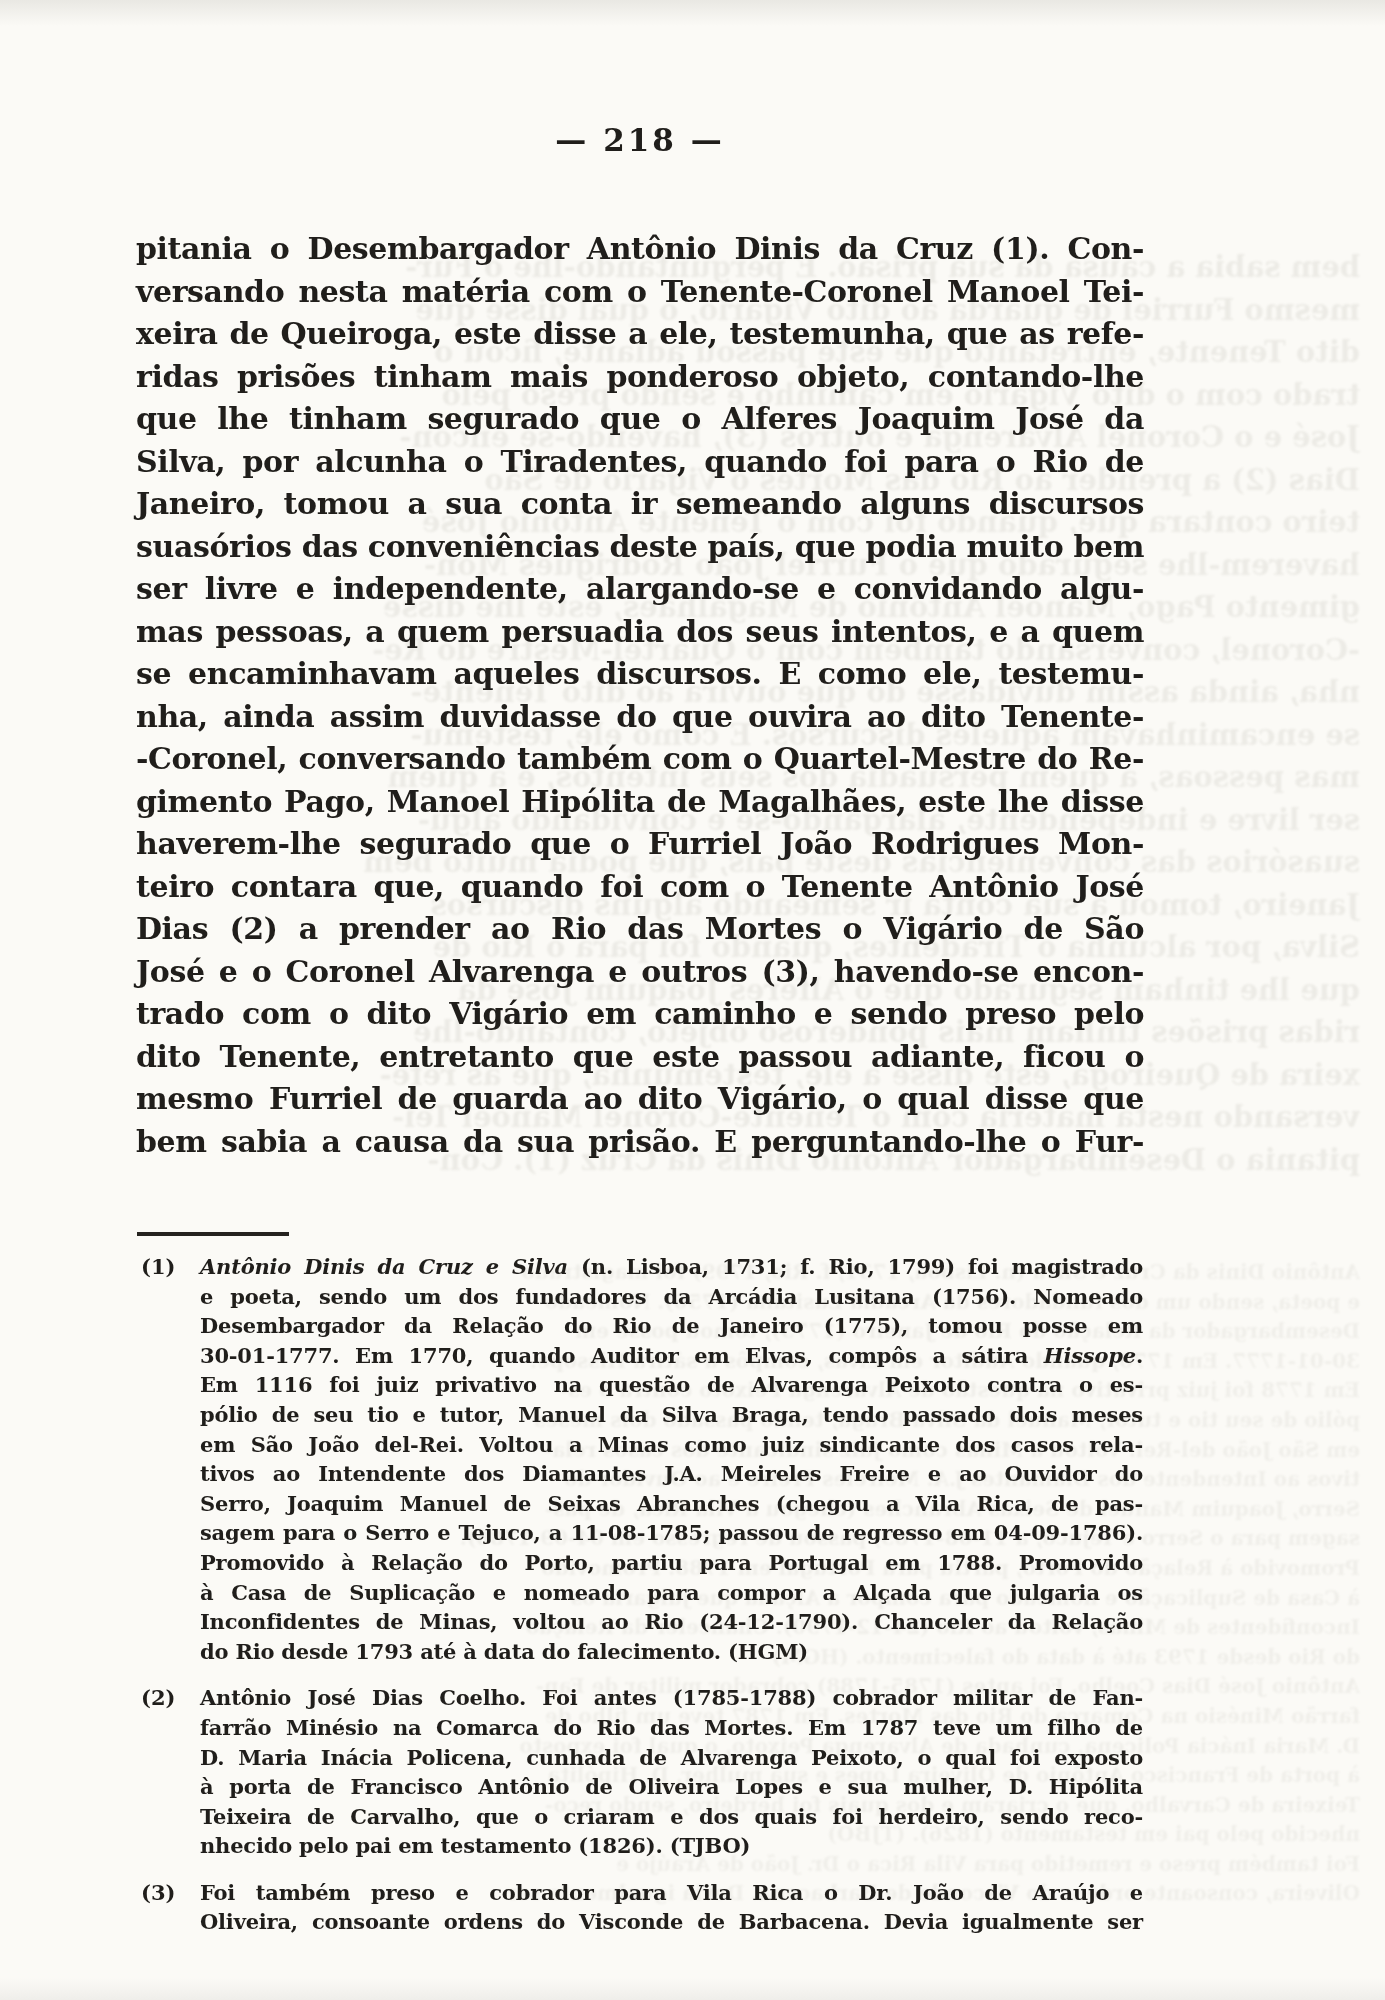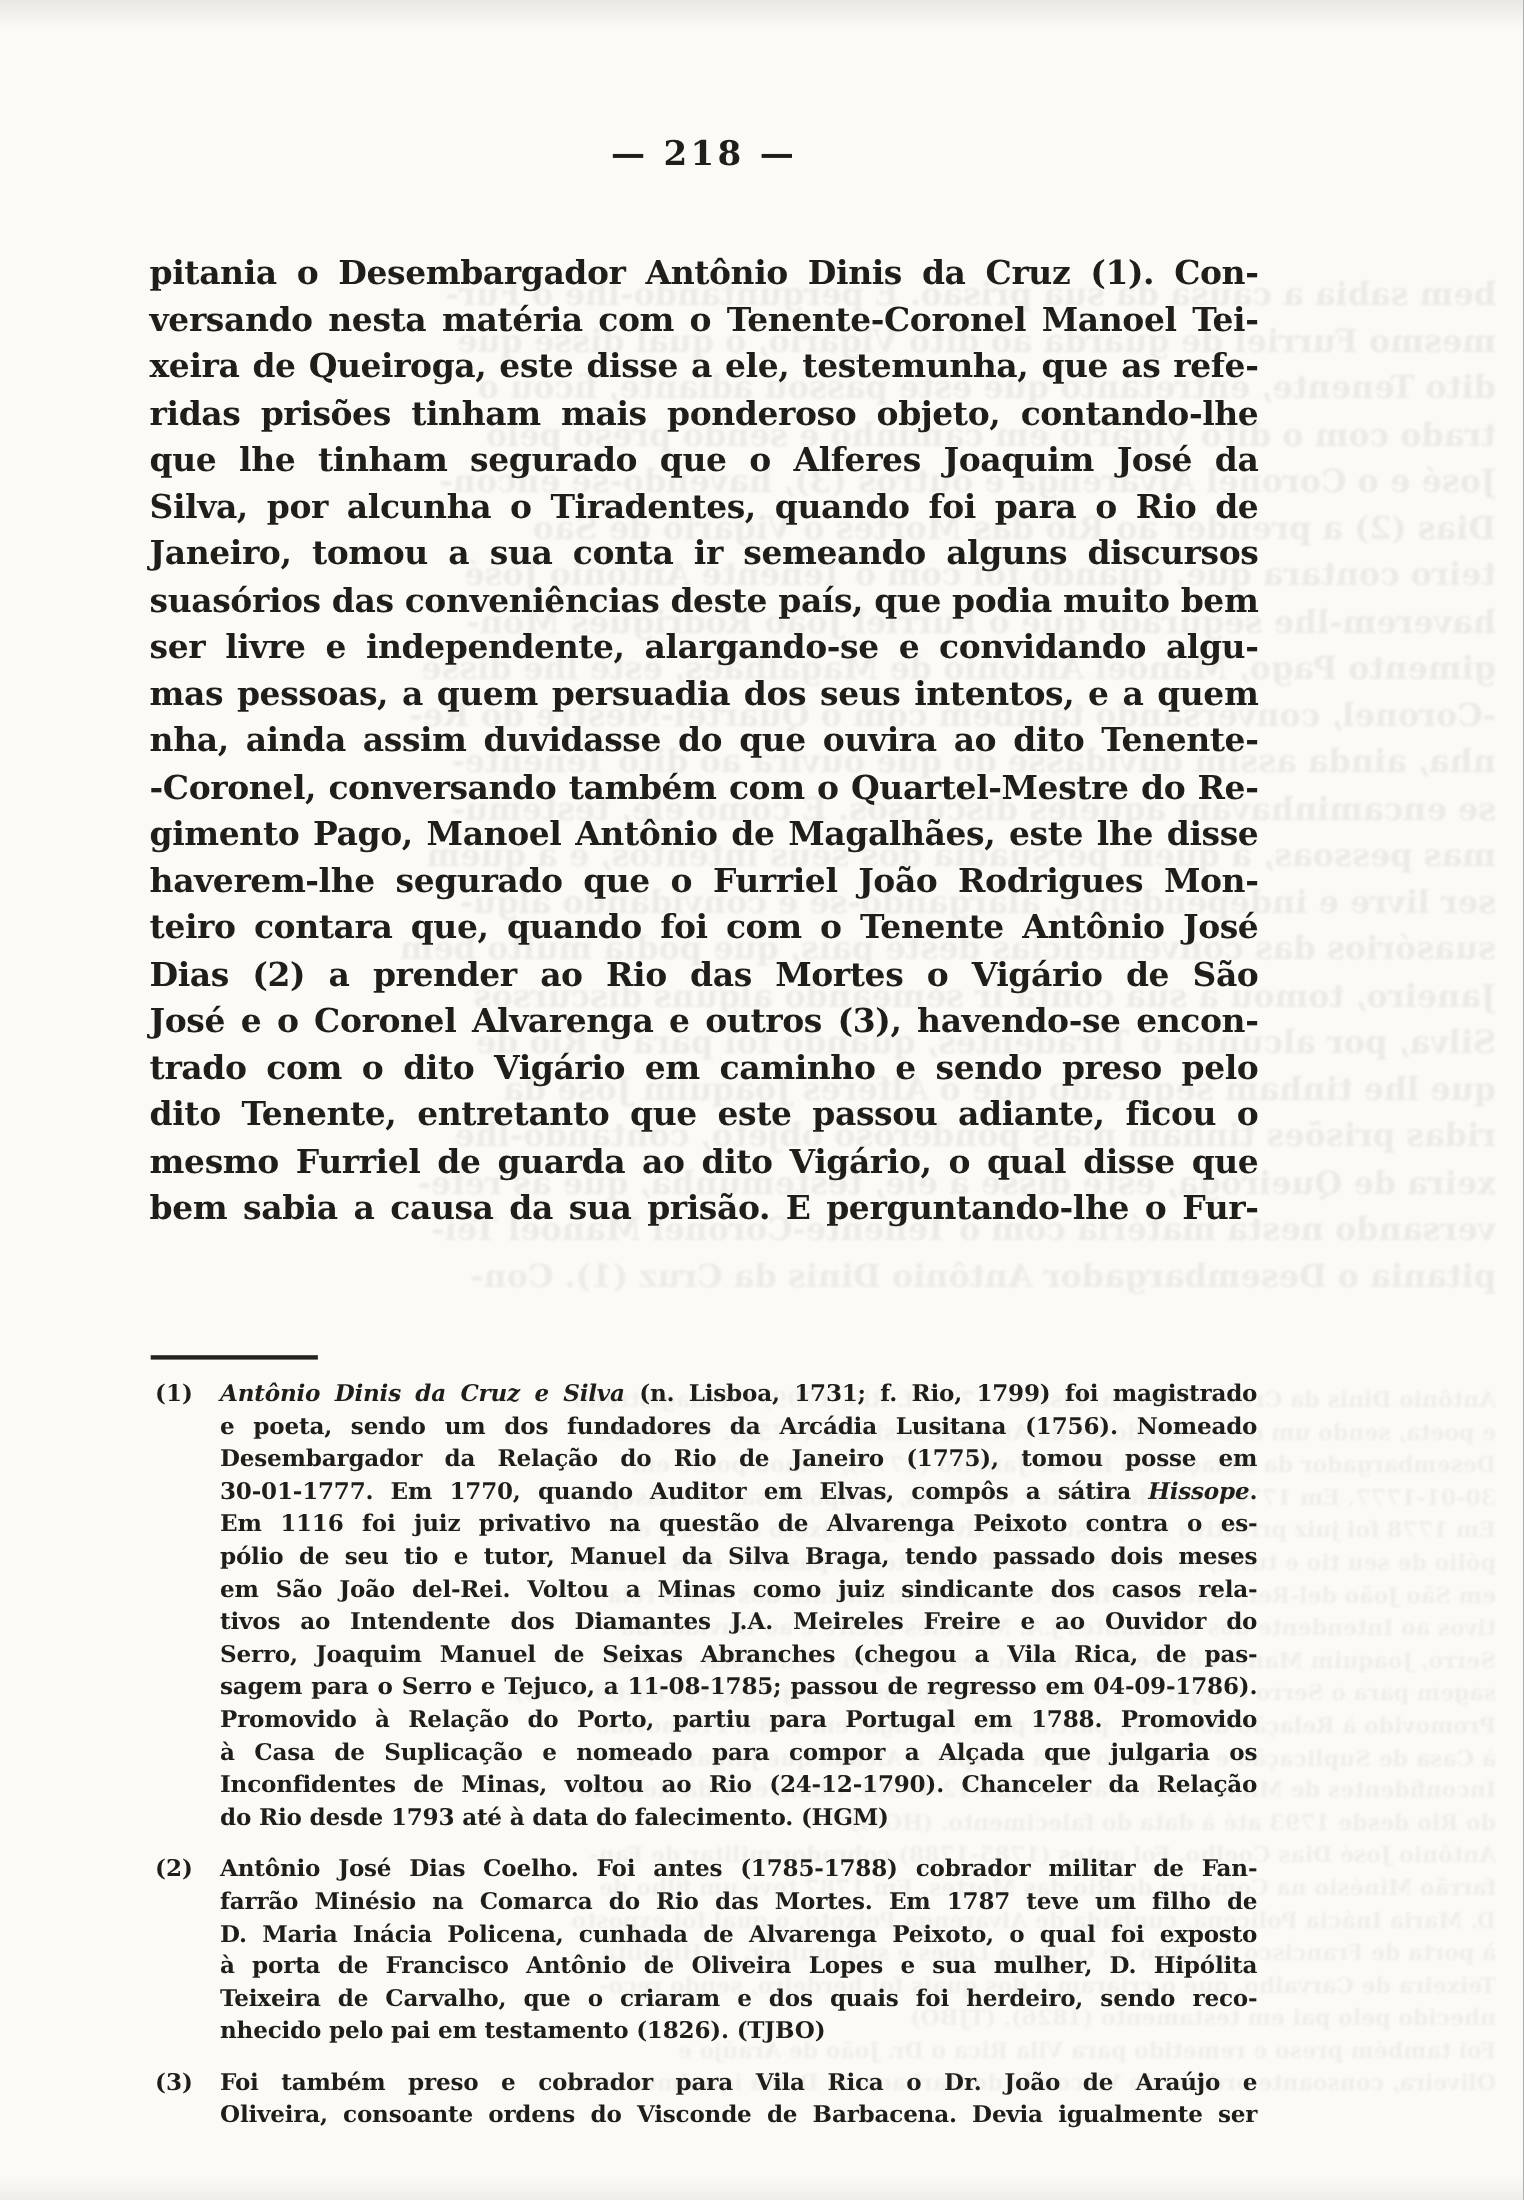--- a/index.html
+++ b/index.html
@@ -138,23 +138,24 @@
         <div class="bline">pitania o Desembargador Antônio Dinis da Cruz (1). Con-</div>
         <div class="bline">versando nesta matéria com o Tenente-Coronel Manoel Tei-</div>
         <div class="bline">xeira de Queiroga, este disse a ele, testemunha, que as refe-</div>
         <div class="bline">ridas prisões tinham mais ponderoso objeto, contando-lhe</div>
         <div class="bline">que lhe tinham segurado que o Alferes Joaquim José da</div>
         <div class="bline">Silva, por alcunha o Tiradentes, quando foi para o Rio de</div>
         <div class="bline">Janeiro, tomou a sua conta ir semeando alguns discursos</div>
         <div class="bline">suasórios das conveniências deste país, que podia muito bem</div>
         <div class="bline">ser livre e independente, alargando-se e convidando algu-</div>
         <div class="bline">mas pessoas, a quem persuadia dos seus intentos, e a quem</div>
+        <div class="bline">se encaminhavam aqueles discursos. E como ele, testemu-</div>
         <div class="bline">nha, ainda assim duvidasse do que ouvira ao dito Tenente-</div>
         <div class="bline">-Coronel, conversando também com o Quartel-Mestre do Re-</div>
-        <div class="bline">gimento Pago, Manoel Antônio de Magalhães, este lhe disse</div>
+        <div class="bline">gimento Pago, Manoel Hipólita de Magalhães, este lhe disse</div>
         <div class="bline">haverem-lhe segurado que o Furriel João Rodrigues Mon-</div>
         <div class="bline">teiro contara que, quando foi com o Tenente Antônio José</div>
         <div class="bline">Dias (2) a prender ao Rio das Mortes o Vigário de São</div>
         <div class="bline">José e o Coronel Alvarenga e outros (3), havendo-se encon-</div>
         <div class="bline">trado com o dito Vigário em caminho e sendo preso pelo</div>
         <div class="bline">dito Tenente, entretanto que este passou adiante, ficou o</div>
         <div class="bline">mesmo Furriel de guarda ao dito Vigário, o qual disse que</div>
         <div class="bline">bem sabia a causa da sua prisão. E perguntando-lhe o Fur-</div>
       </div>
 

